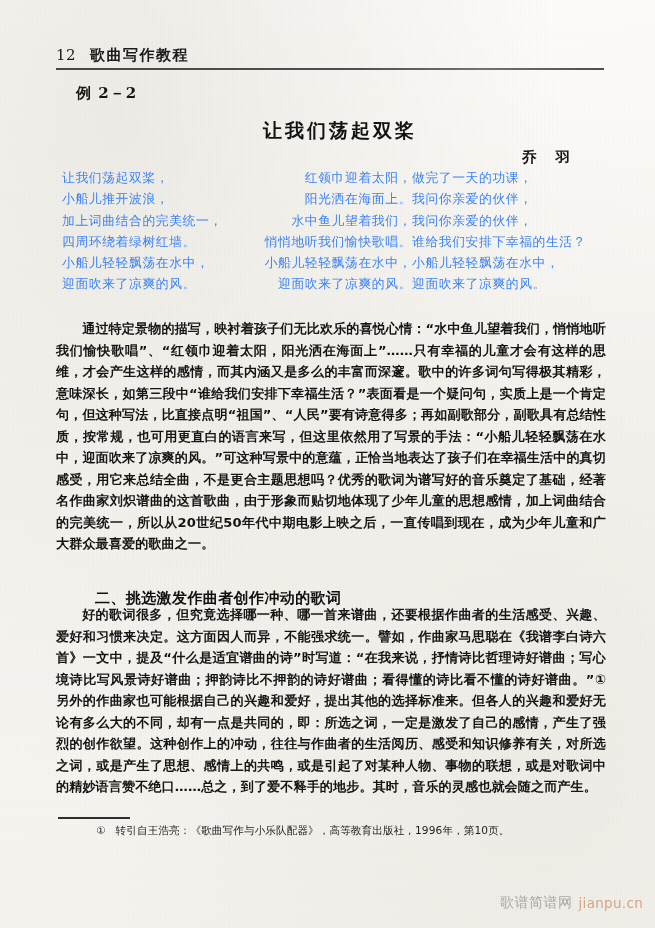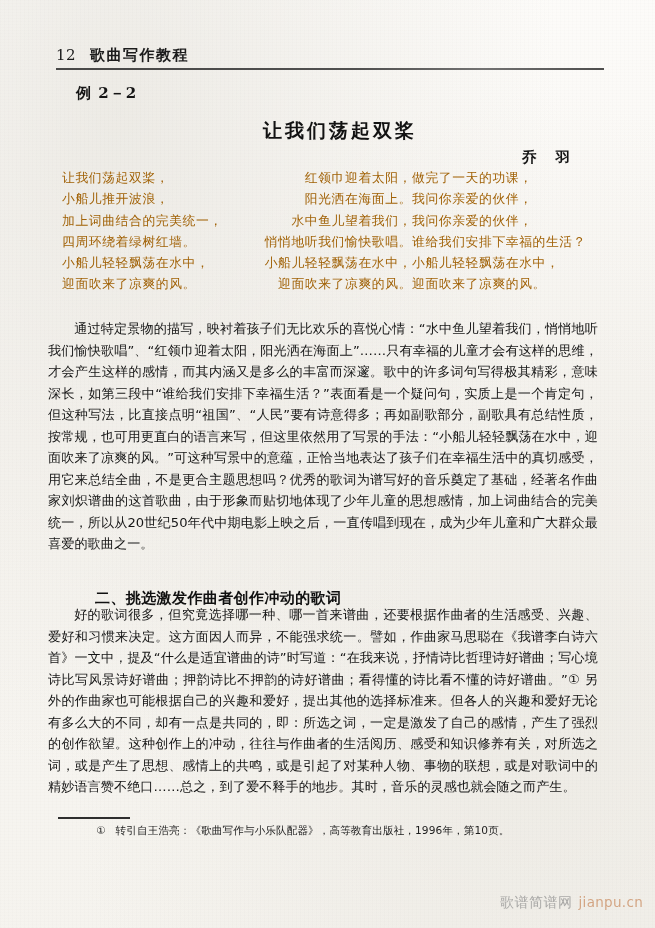--- a/index.html
+++ b/index.html
@@ -121,30 +121,31 @@
   .lyric-col {
     flex: 0 0 auto;
   }
   .lyric-col:nth-child(1) { width: 175px; }
   .lyric-col:nth-child(2) { width: 175px; text-align: right; }
   .lyric-col:nth-child(3) { width: 210px; }
   .lyric-line {
     font-size: 12.8px;
     line-height: 21.3px;
     letter-spacing: .6px;
-    color: #a16207;
+    color: #3b82f6;
     white-space: nowrap;
     font-family: Liberation Mono, monospace;
   }
 
   
   .body-block {
     position: absolute;
-    left: 48px;
+    left: 56px;
     width: 550px;
+    font-weight: bold;
   }
   .para {
     font-size: 13.1px;
     line-height: 21.5px;
     text-align: justify;
     text-justify: inter-character;
     letter-spacing: .1px;
     color: #151515;
     margin: 0;
     font-family: "DejaVu Sans", "Liberation Sans", sans-serif;
@@ -189,21 +190,21 @@
   .footnote .fn-mark {
     margin-right: 10px;
   }
 
   
   .watermark {
     position: absolute;
     right: 12px;
     bottom: 16px;
     display: flex;
-    align-items: flex-start;
+    align-items: center;
     gap: 6px;
     opacity: .72;
   }
   .watermark .wm-cn {
     font-size: 14px;
     color: #8d8d8d;
     letter-spacing: .5px;
     font-family: "DejaVu Sans", "Liberation Sans", sans-serif;
   }
   .watermark .wm-en {

